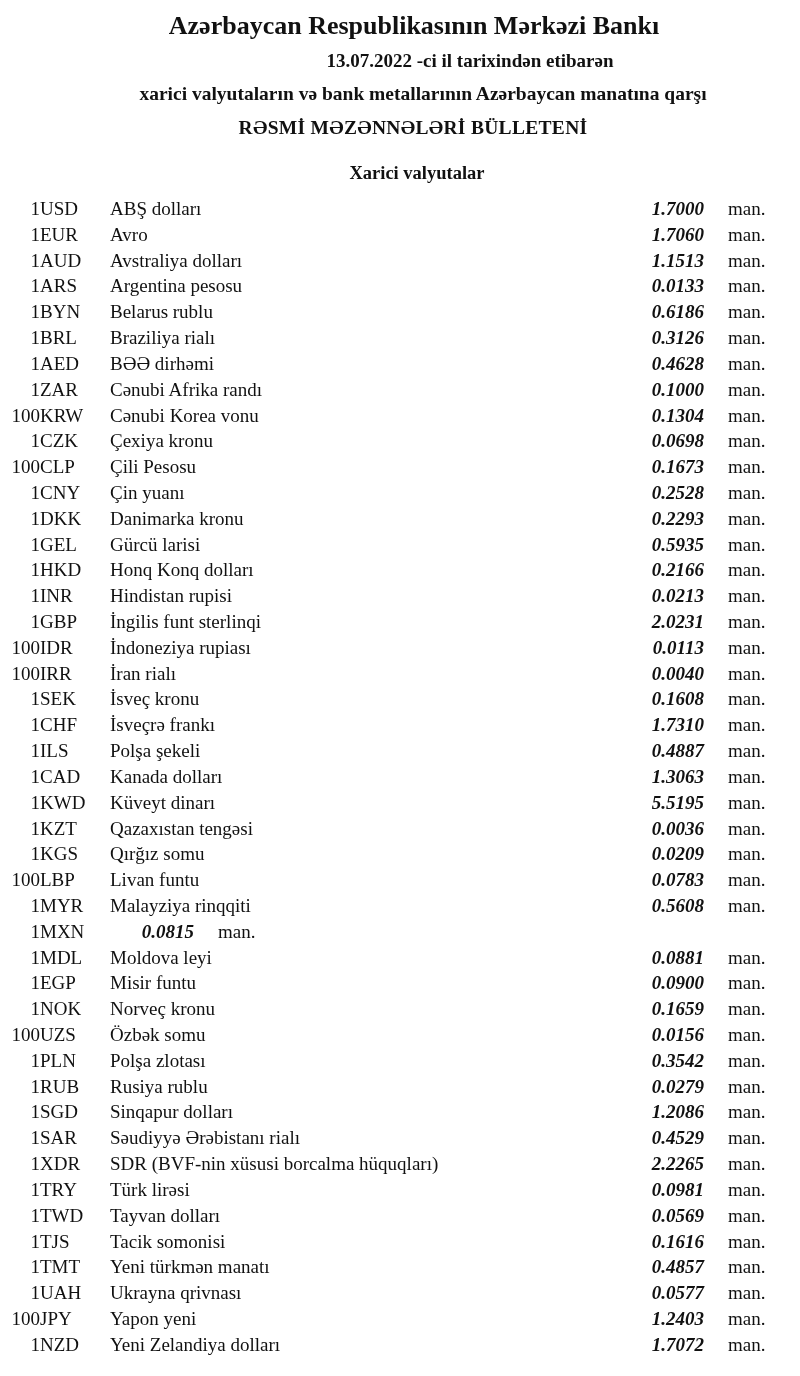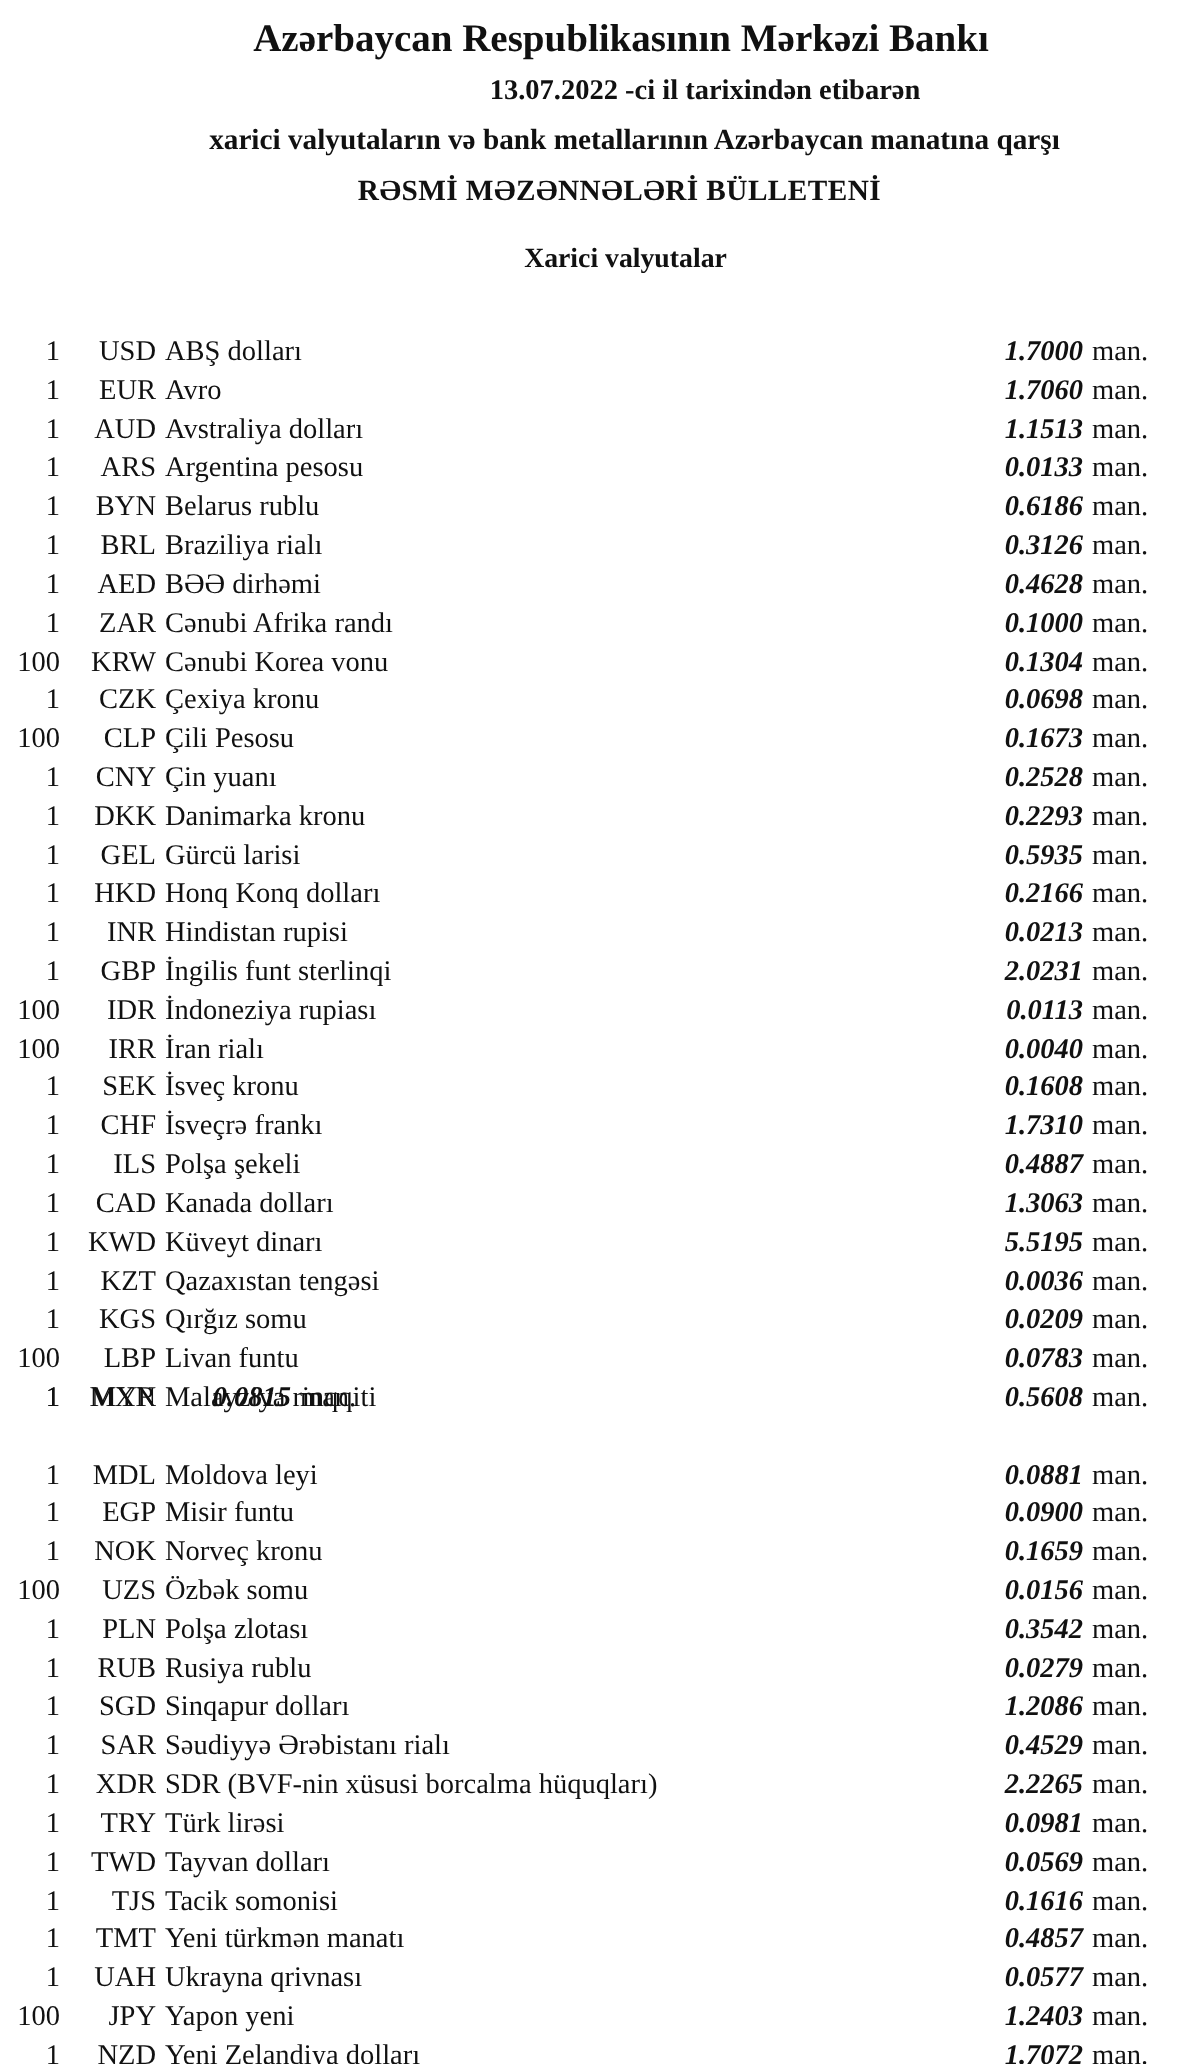--- a/index.html
+++ b/index.html
@@ -80,39 +80,38 @@
     white-space: nowrap;
   }
   .c-qty {
     width: 40px;
     flex: 0 0 40px;
     text-align: right;
   }
   .c-code {
     width: 64px;
     flex: 0 0 64px;
-    text-align: right;
+    text-align: left;
   }
   .c-name {
     flex: 1 1 auto;
     padding-left: 6px;
     overflow: hidden;
-    margin-top: 26px;
   }
   .c-rate {
     width: 90px;
     flex: 0 0 90px;
     text-align: right;
     font-weight: bold;
     font-style: italic;
   }
   .c-man {
     width: 48px;
     flex: 0 0 48px;
-    margin-left: 6px;
+    margin-left: 24px;
   }
 </style>
 </head>
 <body>
 
 <div class="page">
 
   <header>
     <div class="h-title">Azərbaycan Respublikasının Mərkəzi Bankı</div>
     <div class="h-date">13.07.2022 -ci il tarixindən etibarən</div>

